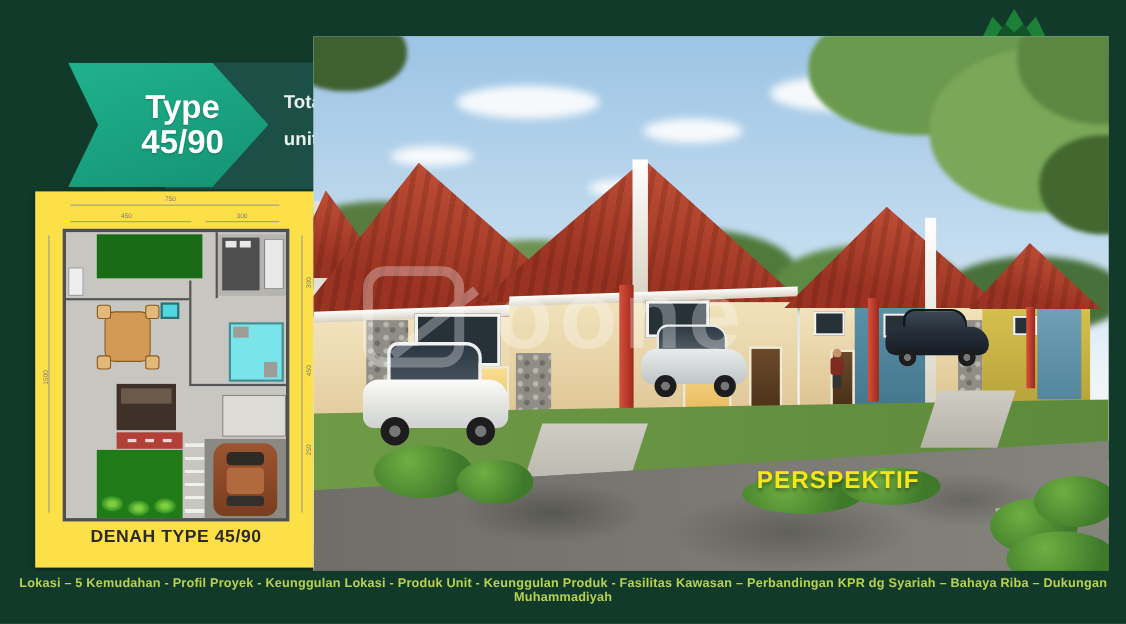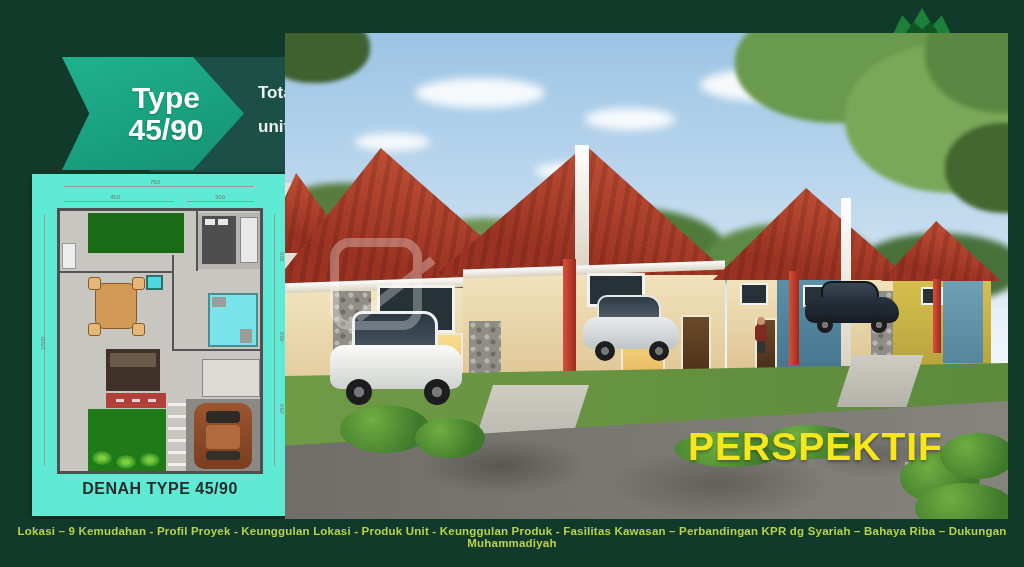--- a/index.html
+++ b/index.html
@@ -19,21 +19,21 @@
     display:flex; flex-direction:column; justify-content:center; align-items:center; padding-left:26px; }
   .type-arrow .l1,.type-arrow .l2 { color:#fff; font-weight:800; font-size:30px; line-height:1.05; text-shadow:0 1px 2px rgba(0,0,0,.25); }
 
   
   .crown { left:893px; top:8px; width:58px; height:26px; background:#1d8038;
     clip-path:polygon(0 100%,16% 28%,32% 68%,50% 0,68% 68%,84% 28%,100% 100%); }
   .crown-inner { left:905px; top:16px; width:34px; height:18px; background:#10542423;
     background:#135427; clip-path:polygon(0 100%,25% 30%,50% 75%,75% 30%,100% 100%); }
 
   
-  .plan-card { left:32px; top:174px; width:256px; height:342px; background:#5eead4; box-shadow:0 2px 6px rgba(0,0,0,.4); }
+  .plan-card { left:32px; top:174px; width:256px; height:342px; background:#fde047; box-shadow:0 2px 6px rgba(0,0,0,.4); }
   .plan-caption { position:absolute; left:0; right:0; top:306px; text-align:center; color:#2b2b2b; font-size:16px; font-weight:700; letter-spacing:.5px; }
   .dim { position:absolute; color:#777; font-size:6px; line-height:1; }
   .dim-line { position:absolute; background:#9a9a9a; }
   .plan { left:25px; top:34px; width:206px; height:266px; background:#c8c6c1; border:3px solid #4f4f4f; }
   .plan .wall-v { position:absolute; width:2px; background:#555; }
   .plan .wall-h { position:absolute; height:2px; background:#555; }
   .garden-top { left:28px; top:2px; width:96px; height:40px; background:#1a6b15; }
   .closet-left { left:2px; top:32px; width:14px; height:26px; background:#eee; border:1px solid #999; }
   .bedroom { left:138px; top:2px; width:62px; height:56px; background:#b6b4af; }
   .bed { left:142px; top:5px; width:34px; height:48px; background:#4e4e4e; }
@@ -98,21 +98,21 @@
   .person .head { position:absolute; left:2px; top:0; width:8px; height:8px; border-radius:50%; background:#c9936b; }
   .person .torso { position:absolute; left:0; top:8px; width:12px; height:16px; border-radius:3px; background:#7e2c20; }
   .person .legs { position:absolute; left:2px; top:24px; width:8px; height:12px; background:#333; }
 
   .watermark { position:absolute; left:45px; top:205px; display:flex; align-items:center; gap:28px; opacity:.30; pointer-events:none; }
   .wm-logo { width:92px; height:92px; border:9px solid #fff; border-radius:20px; position:relative; }
   .wm-logo::after { content:""; position:absolute; left:8px; top:38px; width:96px; height:9px; background:#fff; transform:rotate(-38deg); }
   .wm-text { color:#fff; font-size:86px; font-weight:600; letter-spacing:6px; }
 
   .persp { left:403px; top:392px; color:#f5e71c; font-weight:800; text-shadow:0 2px 3px rgba(40,40,20,.45); line-height:1.12; }
-  .persp .p1 { font-size:39px; letter-spacing:1px; }
+  .persp .p1 { font-size:22px; letter-spacing:1px; }
   .persp .p2 { font-size:33px; letter-spacing:1px; }
 
   
   .right-strip { left:1008px; top:33px; width:16px; height:486px; background:#123a2a; }
 
   
   .footer { left:0; top:519px; width:1024px; height:48px; background:#123a2a; }
   .footer-nav { position:absolute; top:6px; width:100%; text-align:center; color:#b8d14e; font-size:11.5px; font-weight:700; letter-spacing:.2px; }
 </style>
 </head>
@@ -295,26 +295,27 @@
     </div>
 
     <div class="person" style="left:470px; top:284px; width:12px; height:38px;">
       <div class="head"></div>
       <div class="torso"></div>
       <div class="legs"></div>
     </div>
 
     <div class="watermark">
       <div class="wm-logo"></div>
+      <div class="wm-text">oone</div>
     </div>
 
     <div class="abs persp">
       <div class="p1">PERSPEKTIF</div>
     </div>
   </div>
 
   <div class="abs right-strip"></div>
 
   <div class="abs footer">
-    <div class="footer-nav">Lokasi – 9 Kemudahan - Profil Proyek - Keunggulan Lokasi - Produk Unit - Keunggulan Produk - Fasilitas Kawasan – Perbandingan KPR dg Syariah – Bahaya Riba – Dukungan Muhammadiyah</div>
+    <div class="footer-nav">Lokasi – 5 Kemudahan - Profil Proyek - Keunggulan Lokasi - Produk Unit - Keunggulan Produk - Fasilitas Kawasan – Perbandingan KPR dg Syariah – Bahaya Riba – Dukungan Muhammadiyah</div>
   </div>
 
 </div>
 
 </body></html>

